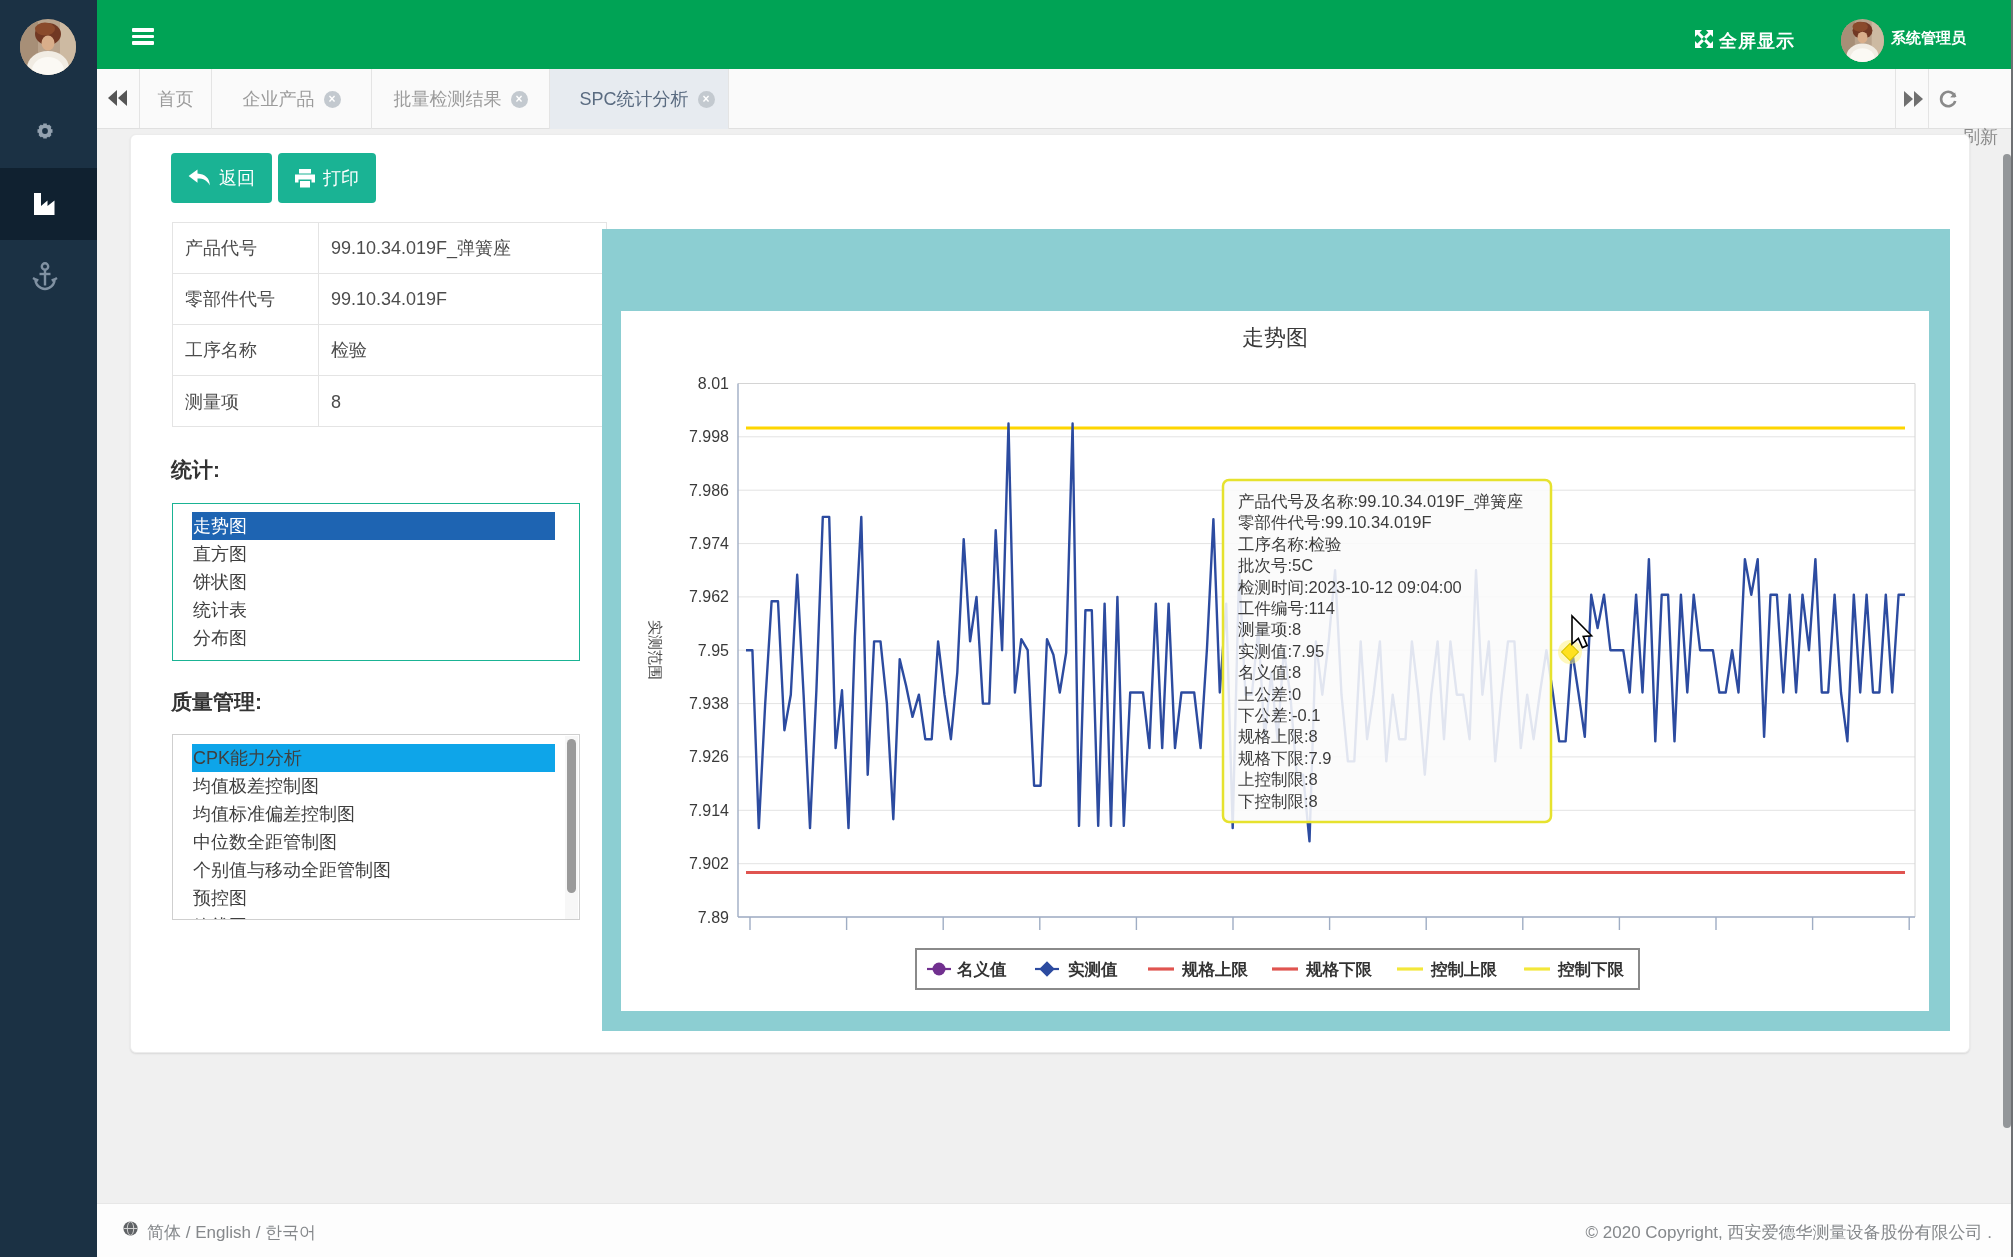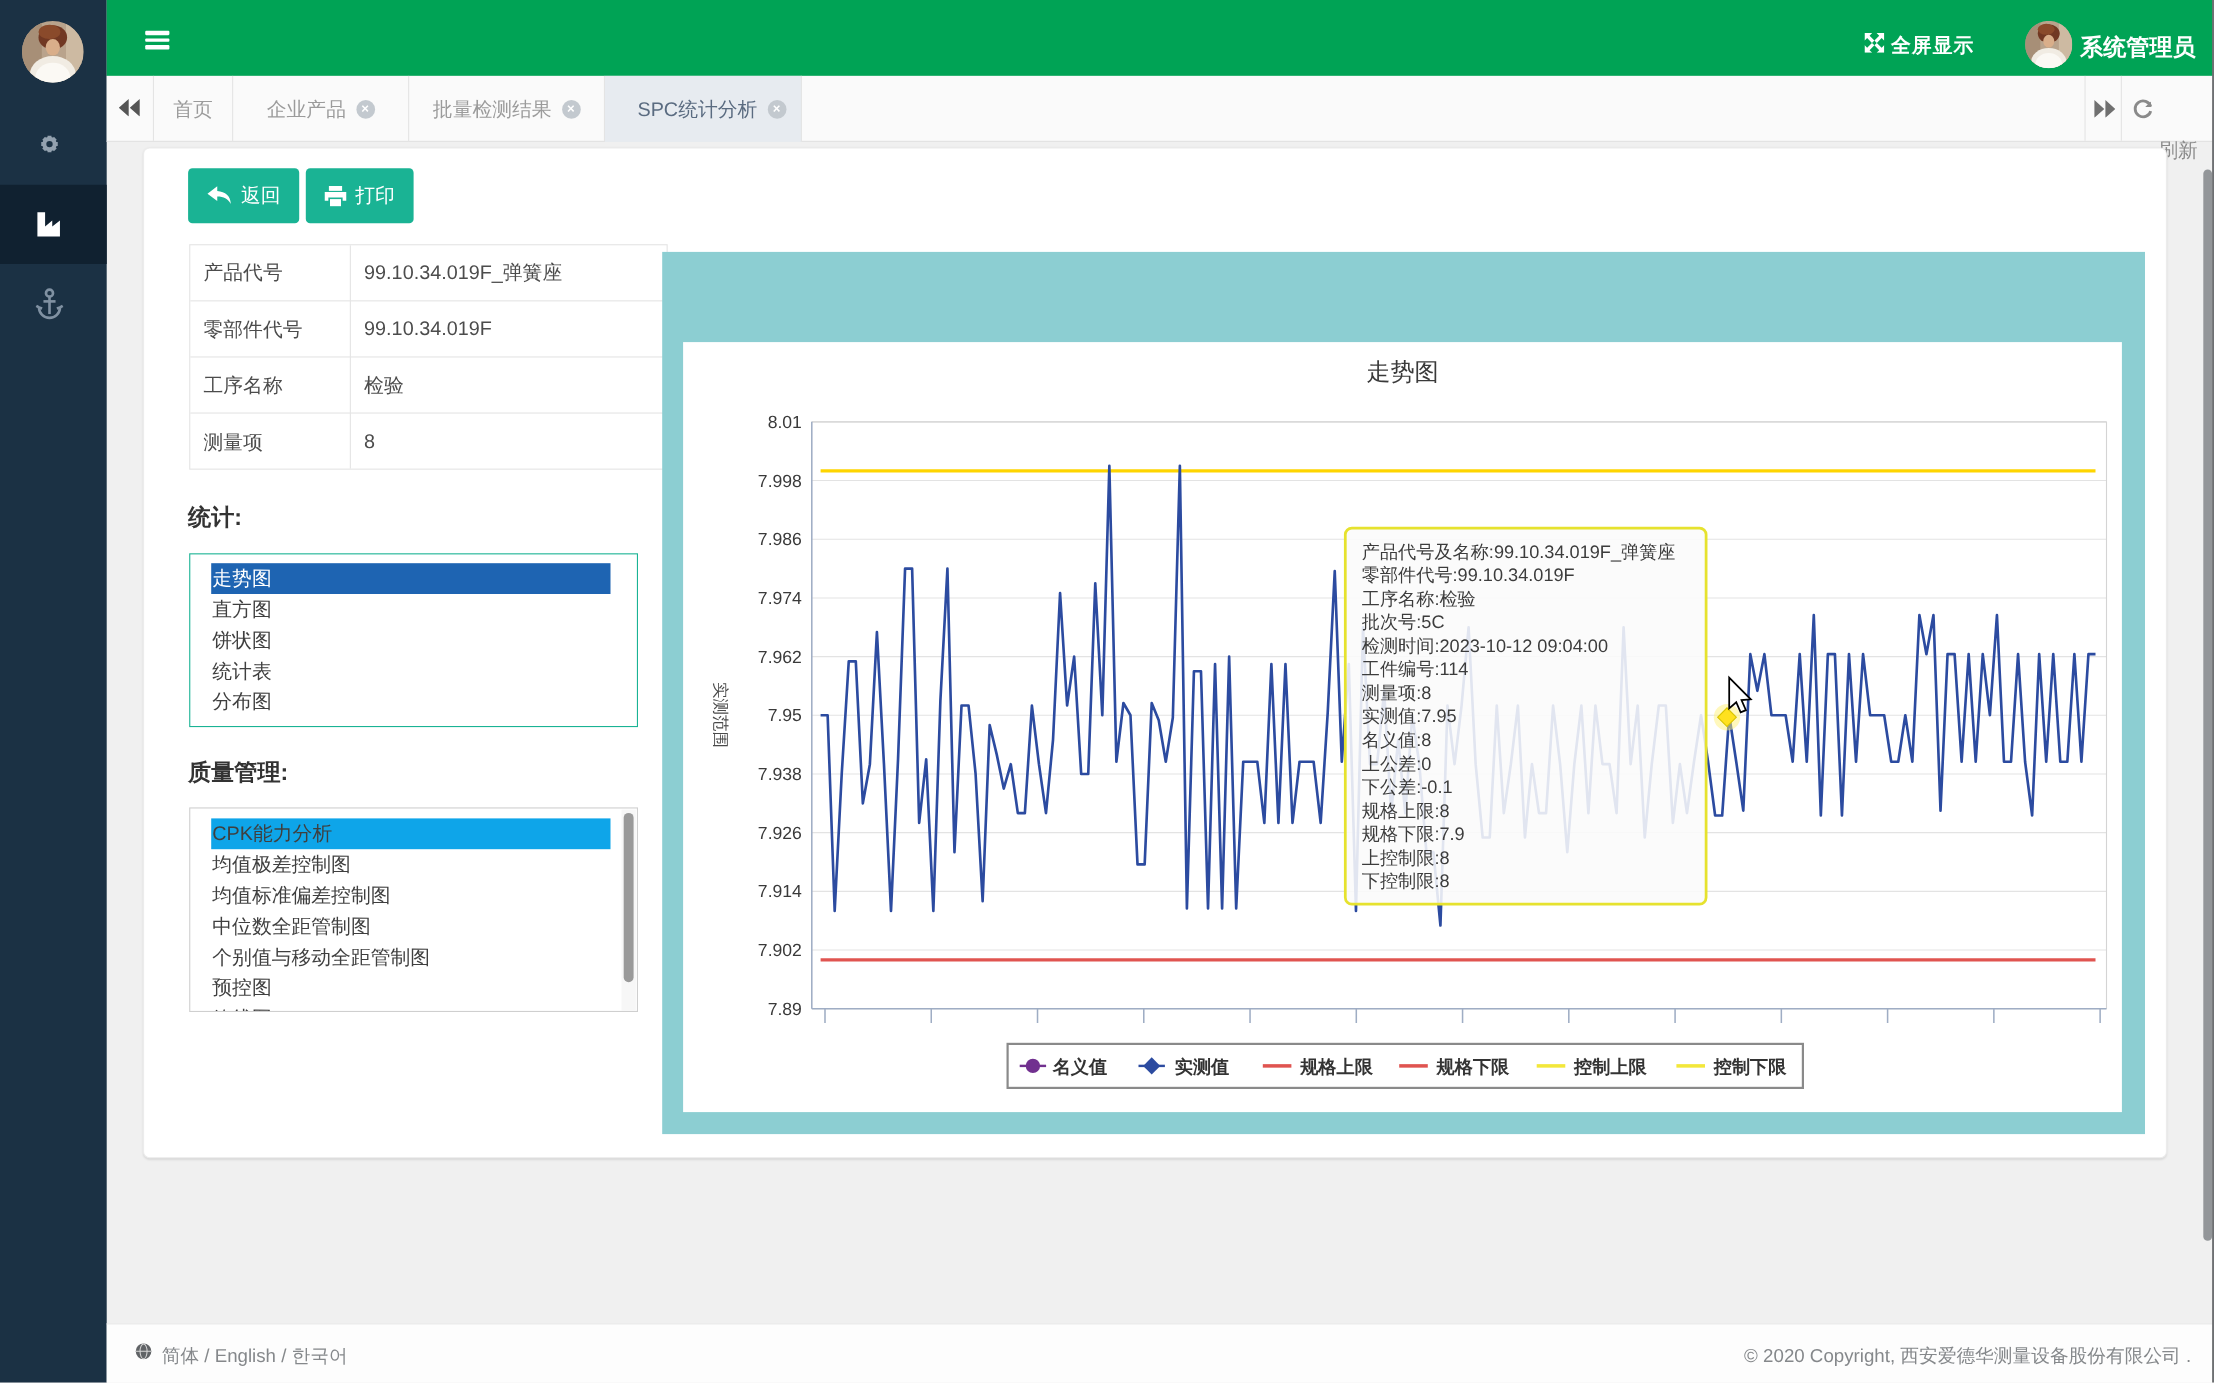--- a/index.html
+++ b/index.html
@@ -110,21 +110,21 @@
 <rect width="56" height="56" fill="#b9a38c"></rect>
 <rect x="0" y="0" width="18" height="56" fill="#a78f77"></rect>
 <rect x="40" y="0" width="16" height="56" fill="#cdbaa2"></rect>
 <ellipse cx="28" cy="49" rx="21" ry="17" fill="#f1ece3"></ellipse>
 <ellipse cx="28" cy="52" rx="16" ry="14" fill="#fbf9f4"></ellipse>
 <ellipse cx="28" cy="15" rx="13" ry="11" fill="#713823"></ellipse>
 <ellipse cx="25" cy="10" rx="10" ry="6.5" fill="#8a4a2b"></ellipse>
 <ellipse cx="28" cy="24" rx="6.5" ry="7.5" fill="#d9ae8a"></ellipse>
 </g>
   </svg>
-<div class="abs" style="left:1891px;top:29px;color:#fff;font-size:21px;font-weight:600;">系统管理员</div>
+<div class="abs" style="left:1891px;top:29px;color:#fff;font-size:15px;font-weight:600;">系统管理员</div>
 <div id="tabbar" class="abs"></div>
 <div class="abs" style="left:97px;top:69px;width:43px;height:59px;border-right:1px solid #e4e4e4;box-sizing:border-box;">
     <svg style="position:absolute;left:11px;top:21px" width="20" height="16" viewBox="0 0 20 16" fill="#555">
       <path d="M9 0 L0 8 9 16 z M19 0 L10 8 19 16 z"></path>
     </svg>
   </div>
 <div class="tab" style="left:140px;width:72px;">首页</div>
 <div class="tab" style="left:212px;width:160px;">企业产品<span class="cls">×</span></div>
 <div class="tab" style="left:372px;width:178px;">批量检测结果<span class="cls">×</span></div>
 <div class="tab" style="left:550px;width:179px;background:#e7ebf0;color:#5a6b80;padding-left:16px;">SPC统计分析<span class="cls">×</span></div>

